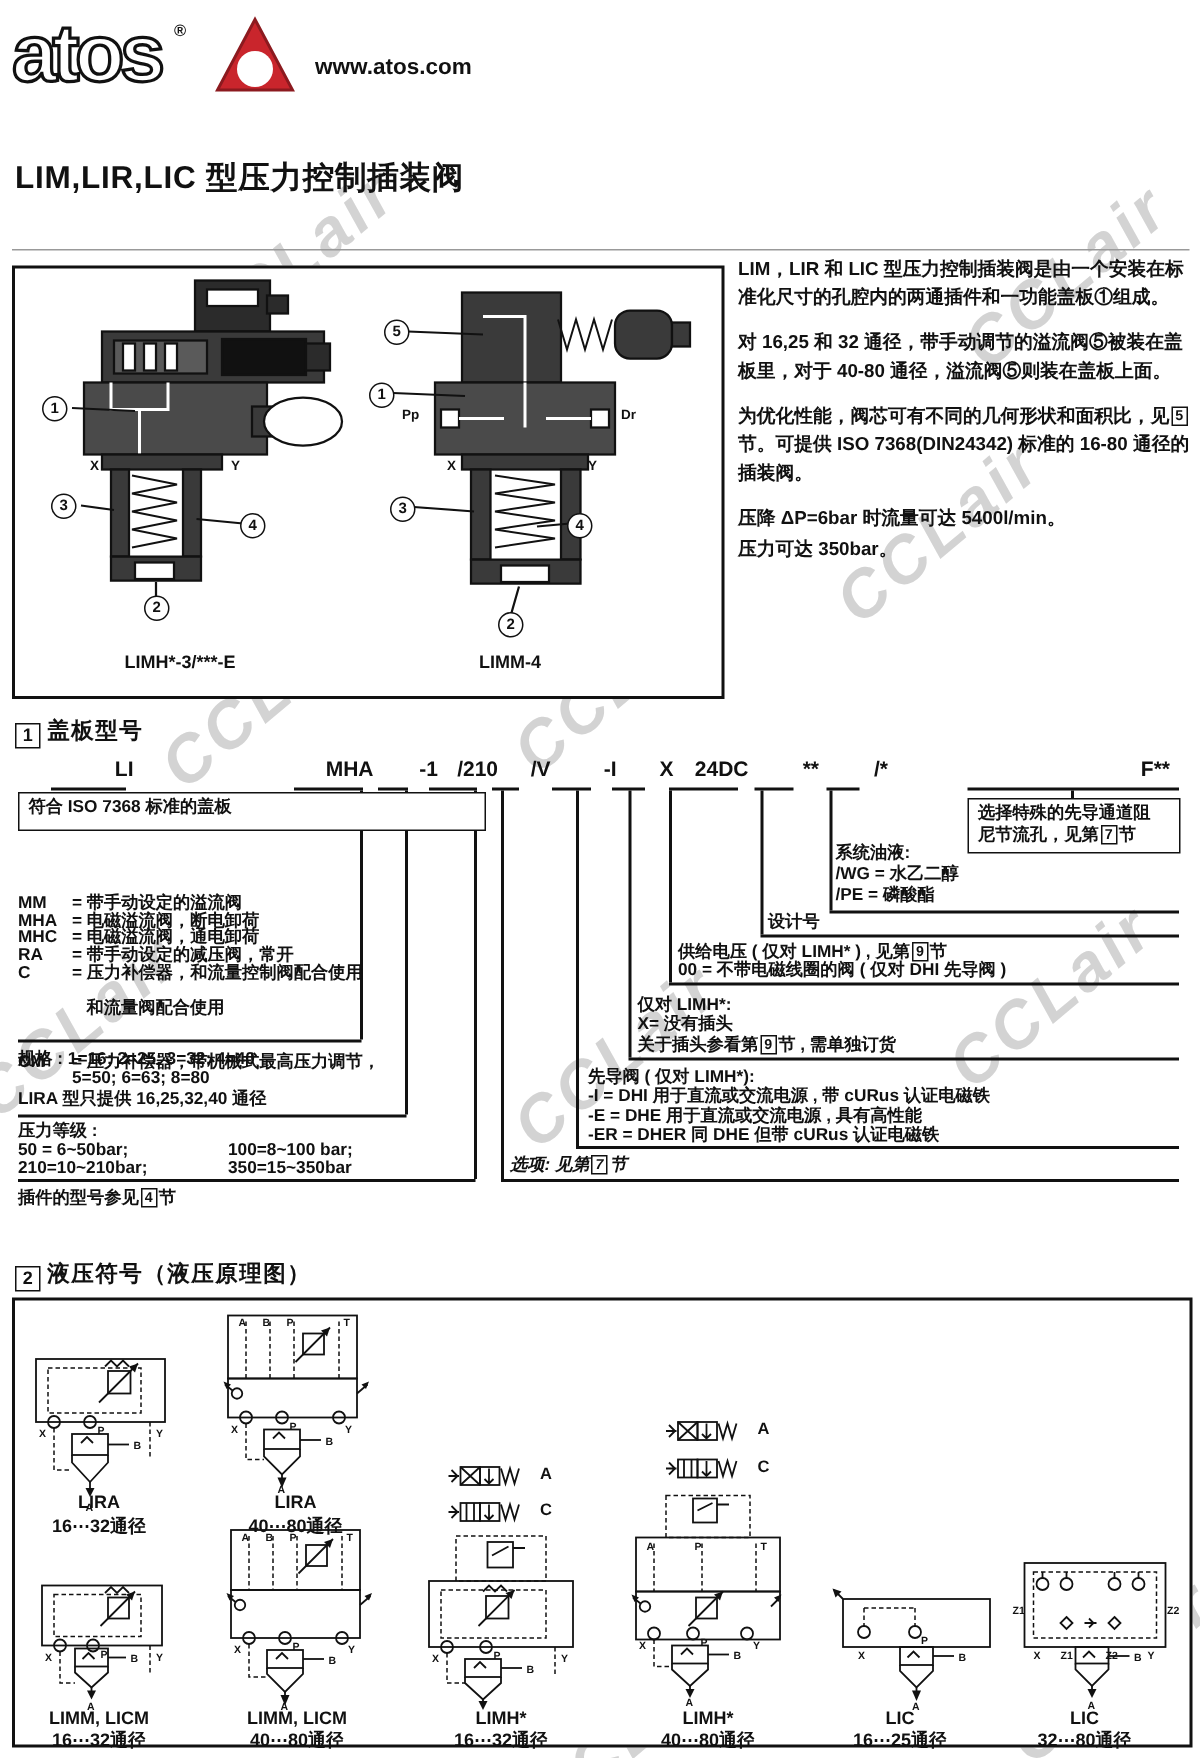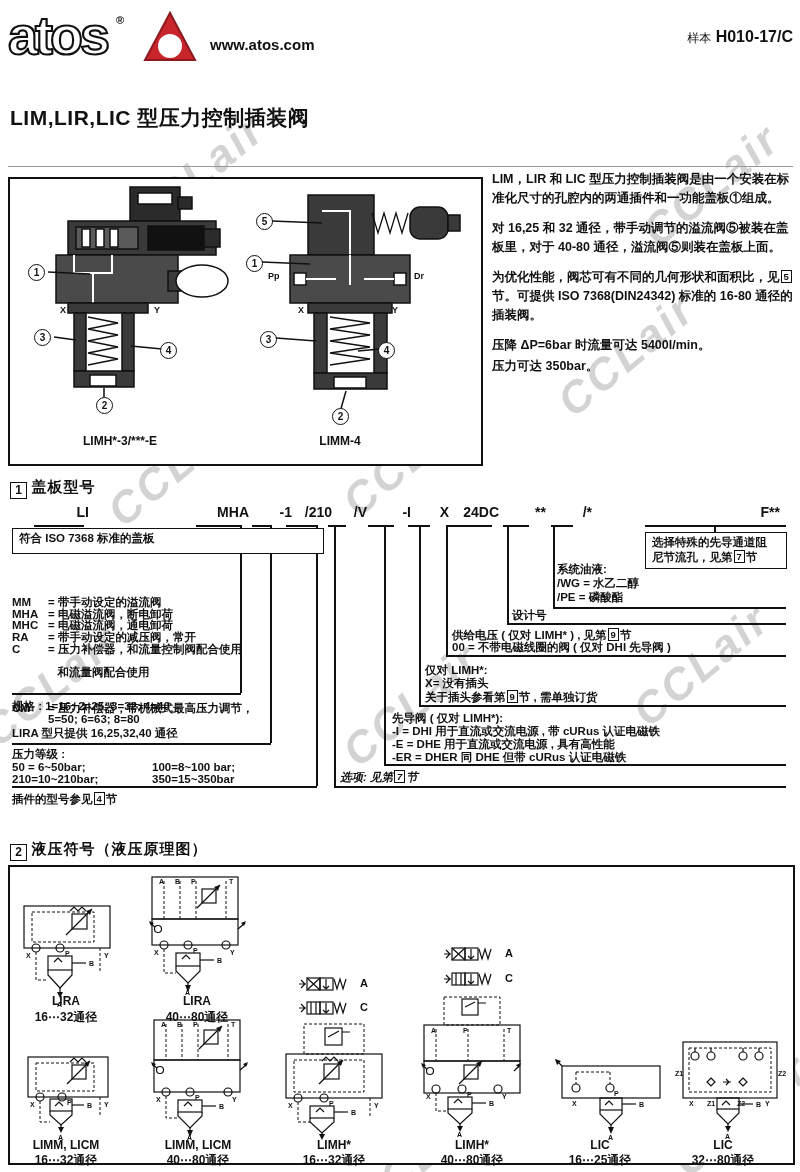--- a/index.html
+++ b/index.html
@@ -53,24 +53,20 @@
   <span class="wm" style="left:340px;top:1130px;">CCLair</span>
   <span class="wm" style="left:660px;top:1090px;">CCLair</span>
 
   <svg class="abs" style="left:8px;top:6px;" width="200" height="60" viewBox="0 0 200 60">
     <text x="0" y="48" font-family="Liberation Sans, sans-serif" font-size="54" font-weight="bold" letter-spacing="-3" fill="#fff" stroke="#111" stroke-width="2.2">atos</text>
     <text x="108" y="18" class="t" style="font-size:11px">®</text>
     <polygon points="137,54 187,54 162,7" fill="#c9252c" stroke="#8c1a1f" stroke-width="2"></polygon>
     <circle cx="162" cy="40" r="12" fill="#fff"></circle>
   </svg>
   <div class="abs z" style="left:210px;top:36px;font:bold 15px 'Liberation Sans',sans-serif;">www.atos.com</div>
-  <div class="abs z" style="left:560px;top:28px;width:233px;text-align:right;">
-    <span style="font:12px 'Liberation Sans',sans-serif;">样本</span>
-    <span style="font:bold 16px 'Liberation Sans',sans-serif;">H010-17/C</span>
-  </div>
 
   <div class="abs z ttl" style="left:10px;top:104px;">LIM,LIR,LIC 型压力控制插装阀</div>
   <div class="abs" style="left:8px;top:166px;width:785px;height:1px;background:#999;z-index:2;"></div>
 
   <div class="abs figbox z" style="left:8px;top:177px;width:471px;height:285px;">
     <svg style="left:0;top:0;" width="471" height="285" viewBox="0 0 471 285">
       <g stroke="#111" stroke-width="1.5" fill="none">
 
         <rect x="120" y="8" width="50" height="34" fill="#2b2b2b"></rect>
         <rect x="128" y="14" width="34" height="11" fill="#fff"></rect>

